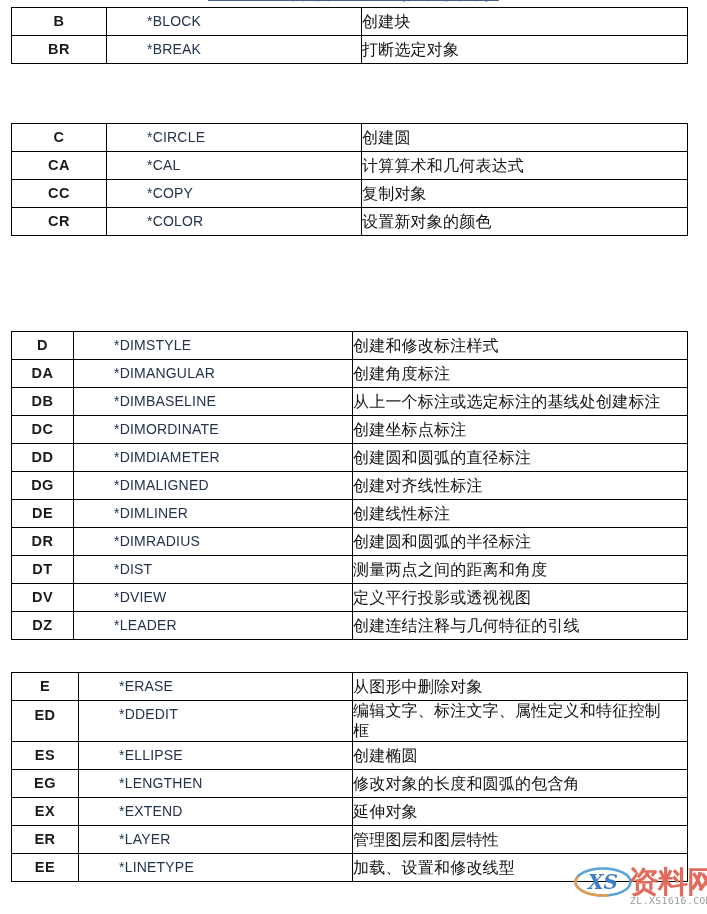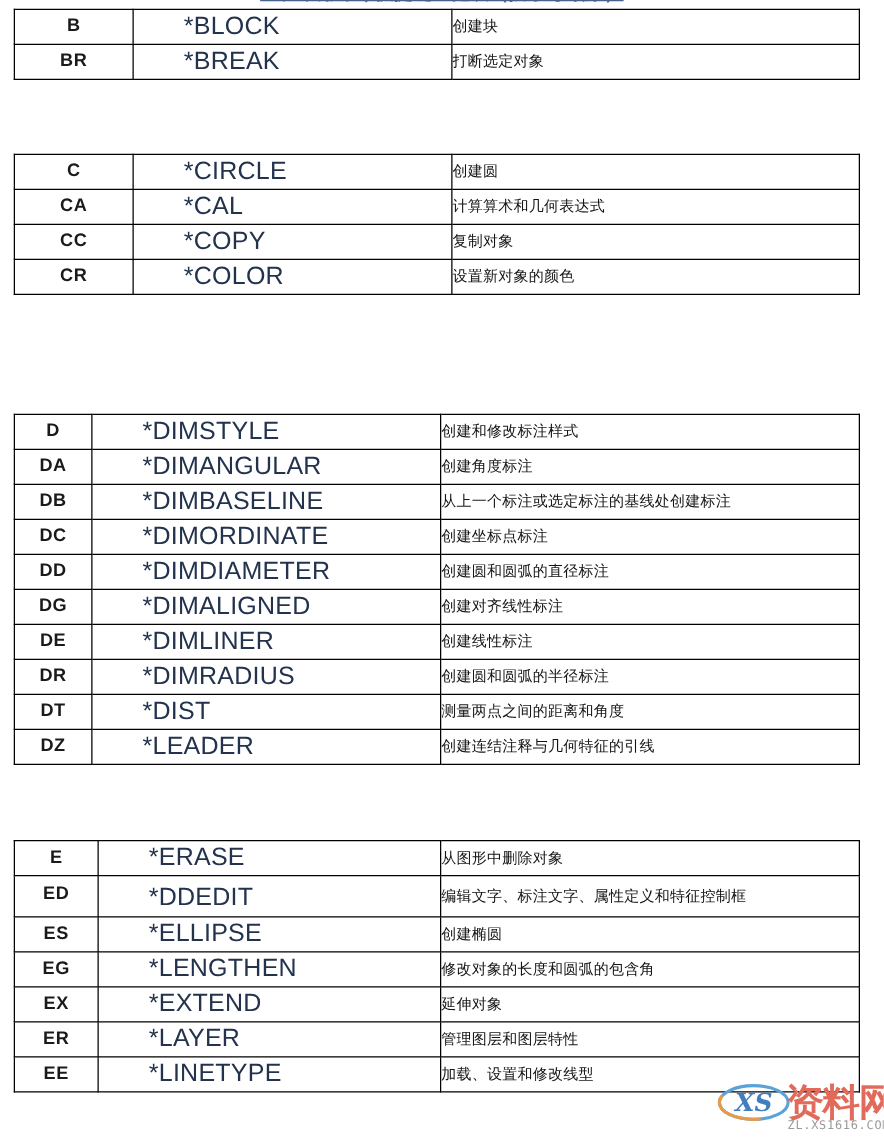--- a/index.html
+++ b/index.html
@@ -59,31 +59,31 @@
     line-height: 1.25;
   }
   td.c-key {
     text-align: center;
     font-weight: bold;
     font-size: 14.5px;
     color: #1a1a1a;
     letter-spacing: 0.5px;
   }
   td.c-cmd {
-    font-size: 20px;
+    font-size: 14px;
     color: #23334d;
     padding-left: 0;
     letter-spacing: 0.2px;
   }
   td.c-cmd span.cmd-inner {
     display: block;
     padding-left: 40px;
   }
   td.c-desc {
-    font-size: 12px;
+    font-size: 16px;
     color: #141414;
     padding-left: 6px;
     padding-right: 3px;
     letter-spacing: 0.2px;
   }
   td.tall {
     height: 54px;
     vertical-align: top;
     padding-top: 4px;
   }
@@ -301,20 +301,29 @@
           <tr>
             <td class="c-key">DT</td>
             <td class="c-cmd">
               <span class="cmd-inner">*DIST</span>
             </td>
             <td class="c-desc">
               <span class="desc-wrap">测量两点之间的距离和角度</span>
             </td>
           </tr>
           <tr>
+            <td class="c-key">DV</td>
+            <td class="c-cmd">
+              <span class="cmd-inner">*DVIEW</span>
+            </td>
+            <td class="c-desc">
+              <span class="desc-wrap">定义平行投影或透视视图</span>
+            </td>
+          </tr>
+          <tr>
             <td class="c-key">DZ</td>
             <td class="c-cmd">
               <span class="cmd-inner">*LEADER</span>
             </td>
             <td class="c-desc">
               <span class="desc-wrap">创建连结注释与几何特征的引线</span>
             </td>
           </tr>
         </tbody>
       </table>

